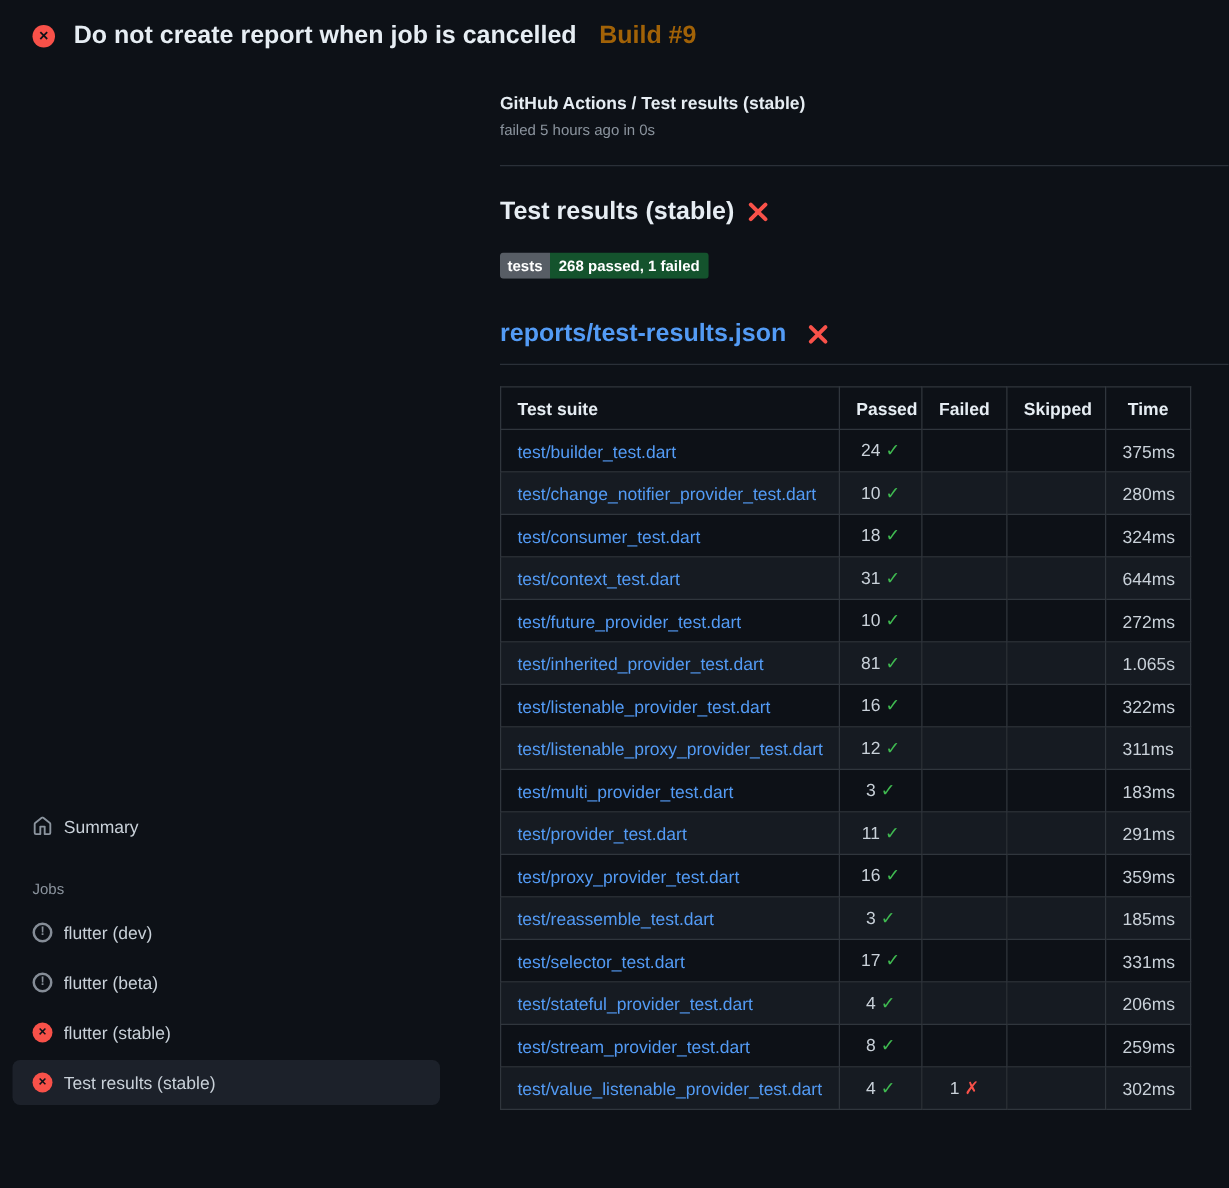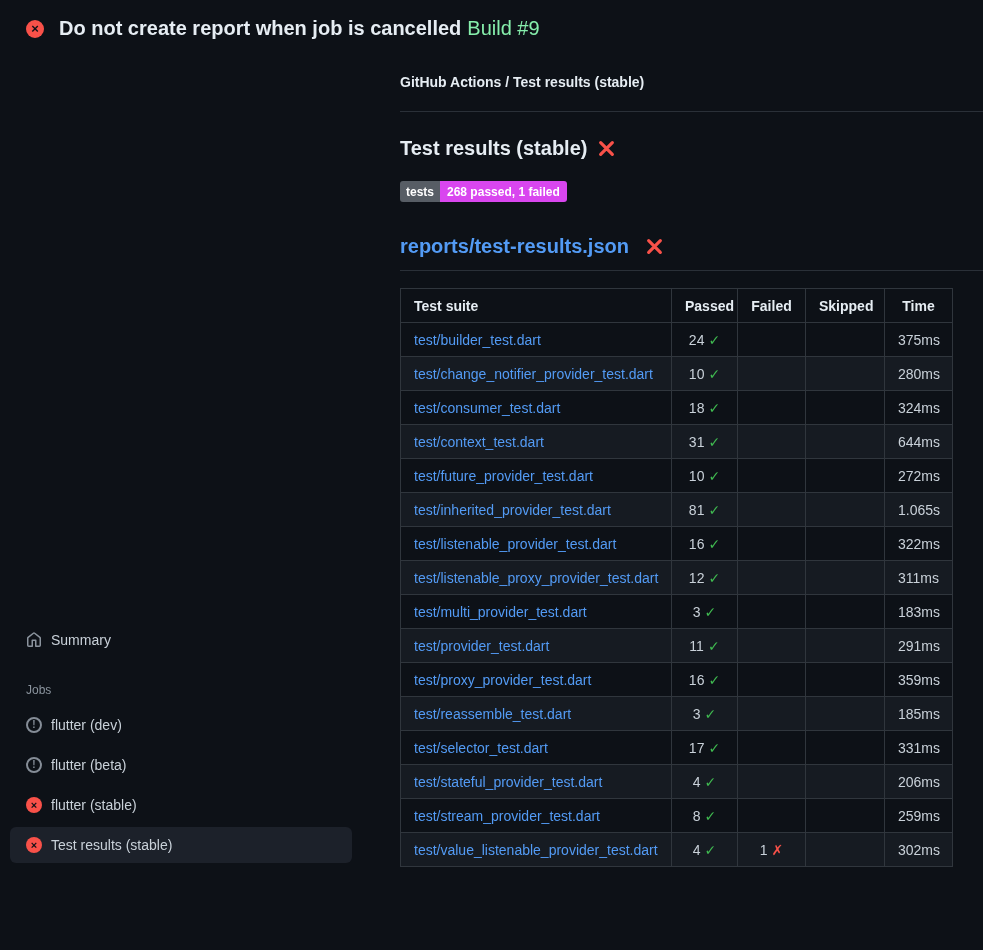--- a/index.html
+++ b/index.html
@@ -10,21 +10,21 @@
     color: #c9d1d9;
   }
   
   .topbar { display: flex; align-items: center; gap: 15px; padding: 17px 24px 8px 26px; }
   .circle-x {
     width: 18px; height: 18px; border-radius: 50%; background: #f85149; color: #0d1117;
     display: inline-flex; align-items: center; justify-content: center;
     font-weight: 700; font-size: 13px; line-height: 1; flex: 0 0 auto;
   }
   h1 { font-size: 20px; font-weight: 700; color: #e6edf3; }
-  h1 .build { color: #86efac; font-weight: 400; margin-left: 6px; }
+  h1 .build { color: #a16207; font-weight: 700; margin-left: 18px; }
 
   
   .layout { display: flex; align-items: flex-end; }
 
   
   .sidebar { flex: 0 0 400px; width: 400px; padding: 22px 48px 0 10px; }
   .side-item {
     display: flex; align-items: center; gap: 9px;
     padding: 0 10px 0 16px; height: 34px; border-radius: 6px;
     font-size: 14px; color: #c9d1d9; cursor: pointer;
@@ -52,21 +52,21 @@
   .section-title {
     margin-top: 25px; font-size: 20px; font-weight: 700; color: #e6edf3;
     display: flex; align-items: center; gap: 11px;
   }
   .x-svg { flex: 0 0 auto; display: inline-flex; }
   .badge {
     display: inline-flex; margin-top: 21px; font-size: 12px; font-weight: 600;
     border-radius: 3px; overflow: hidden; color: #ffffff; line-height: 1;
   }
   .badge-label { background: #575d65; padding: 5px 6px 4px; }
-  .badge-value { background: #d946ef; padding: 5px 7px 4px; }
+  .badge-value { background: #14532d; padding: 5px 7px 4px; }
   .report-title {
     margin-top: 33px; padding-bottom: 12px; border-bottom: 1px solid #2a3038;
     font-size: 20px; font-weight: 700;
     display: flex; align-items: center; gap: 17px;
   }
   .report-title a { color: #539bf5; text-decoration: none; }
   .summary-line { margin-top: 17px; font-size: 14px; color: #c9d1d9; }
   .summary-line b { color: #e6edf3; }
 
   
@@ -119,20 +119,21 @@
           </div>
           <div class="side-item job selected">
             <span class="mini-circle-x">×</span>
             <span>Test results (stable)</span>
           </div>
         </nav>
     </aside>
 
     <main class="content">
       <div class="crumb">GitHub Actions / Test results (stable)</div>
+      <div class="status-line">failed 5 hours ago in 0s</div>
       <hr class="divider">
 
       <h2 class="section-title">
         <span>Test results (stable)</span>
         <span class="x-svg">
           <svg width="17" height="17" viewBox="0 0 16 16">
               <path d="M2.5 2.5 L13.5 13.5 M13.5 2.5 L2.5 13.5" stroke="#f85149" stroke-width="3" stroke-linecap="round" fill="none"></path>
             </svg>
         </span>
       </h2>

